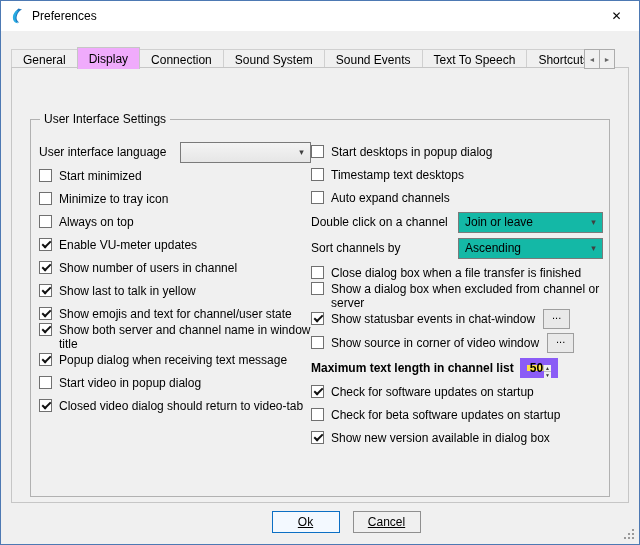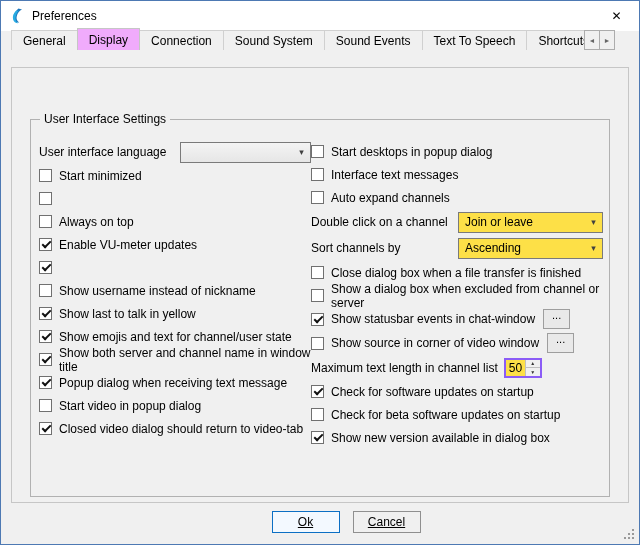--- a/index.html
+++ b/index.html
@@ -12,21 +12,21 @@
     position:relative; overflow:hidden;
   }
 
   
   .titlebar { height:30px; background:#fff; display:flex; align-items:center; padding-left:8px; }
   .app-icon { width:16px; height:16px; flex:0 0 auto; }
   .title { margin-left:7px; }
   .close-btn { margin-left:auto; width:45px; height:30px; display:flex; align-items:center; justify-content:center; font-size:12px; color:#000; cursor:default; }
 
   
-  .tab-region { position:absolute; left:10px; right:10px; top:27px; }
+  .tab-region { position:absolute; left:10px; right:10px; top:46px; }
   .tab-strip { position:relative; height:22px; width:620px; overflow:hidden; }
   .tabs { display:flex; align-items:flex-end; height:22px; width:588px; overflow:hidden; white-space:nowrap; }
   .tab {
     height:20px; padding:0 11px; display:flex; align-items:center;
     background:#f0f0f0; border:1px solid #d0d0d0; border-bottom:none;
     margin-right:-1px; cursor:default; flex:0 0 auto;
   }
   .tab.selected { height:22px; background:#f0abfc; border-color:#c6c6c6; position:relative; z-index:2; }
   .tab-scroll { position:absolute; right:16px; top:2px; display:flex; z-index:3; }
   .tab-scroll .scroll-btn {
@@ -49,52 +49,52 @@
   .groupbox-title { position:absolute; top:-8px; left:9px; background:#f0f0f0; padding:0 4px; }
 
   .columns { display:flex; padding:20px 6px 0 8px; }
   .col-left  { width:272px; flex:0 0 auto; }
   .col-right { flex:1; }
 
   .row { display:flex; align-items:center; height:23px; }
   .row.combo-row { height:26px; }
   .row.lang-row { height:24px; }
   .row.dots-row { height:24px; }
-  .row.spin-row { height:25px; }
-
-  
-  .cb { display:flex; align-items:center; gap:7px; cursor:default; }
+  .row.spin-row { height:25px;font-weight:bold; }
+
+  
+  .cb { display:flex; gap:7px; cursor:default; }
   .cbbox { width:13px; height:13px; background:#fff; border:1px solid #707070; position:relative; flex:0 0 auto; }
   .cbbox.checked::after {
     content:""; position:absolute; left:2px; top:2px;
     width:7px; height:3px;
     border-left:2px solid #111; border-bottom:2px solid #111;
     transform:rotate(-45deg);
   }
 
   
   .combo {
-    height:21px; border:1px solid #7a7a7a; background:#fde047;
+    height:21px; border:1px solid #7a7a7a; background:#14b8a6;
     display:flex; align-items:center; padding-left:6px; cursor:default;
   }
   .combo.gray { background:linear-gradient(#f4f4f4,#e6e6e6); }
   .combo .arrow { margin-left:auto; width:17px; text-align:center; font-size:9px; color:#404040; }
   .combo-lang { width:131px; margin-left:auto; }
   .combo-val  { width:145px; margin-left:auto; }
 
   
   .dots-btn {
     margin-left:8px; width:27px; height:20px;
     background:#e9e9e9; border:1px solid #9e9e9e;
     display:flex; align-items:flex-start; justify-content:center;
     font-size:11px; line-height:11px; cursor:default;
   }
 
   
-  .spin { margin-left:6px; width:38px; height:20px; border:2px solid #8b5cf6; background:#fde047; display:flex; }
+  .spin { margin-left:6px; width:38px; height:20px; border:7px solid #8b5cf6; background:#fde047; display:flex; }
   .spin .val { flex:1; display:flex; align-items:center; padding-left:3px; }
   .spin .btns { width:15px; display:flex; flex-direction:column; border-left:1px solid #bfbfbf; }
   .spin .sbtn { flex:1; display:flex; align-items:center; justify-content:center; font-size:5px; color:#333; background:#f0f0f0; }
   .spin .sbtn:first-child { border-bottom:1px solid #bfbfbf; }
 
   
   .footer { position:absolute; left:0; right:0; bottom:11px; display:flex; justify-content:center; gap:13px; padding-left:52px; }
   .btn { width:68px; height:22px; display:flex; align-items:center; justify-content:center; cursor:default; }
   .btn span { text-decoration:underline; }
   .btn-ok { background:#f3f9ff; border:1px solid #0b6fc4; }
@@ -175,43 +175,39 @@
 
         <div class="row">
             <label class="cb">
               <span class="cbbox"></span>
               <span>Start minimized</span>
             </label>
           </div>
         <div class="row">
             <label class="cb">
               <span class="cbbox"></span>
+              <span>Minimize to tray icon</span>
             </label>
           </div>
         <div class="row">
             <label class="cb">
               <span class="cbbox"></span>
               <span>Always on top</span>
             </label>
           </div>
         <div class="row">
             <label class="cb">
               <span class="cbbox checked"></span>
               <span>Enable VU-meter updates</span>
             </label>
           </div>
         <div class="row">
             <label class="cb">
               <span class="cbbox checked"></span>
-            </label>
-          </div>
-        <div class="row">
-            <label class="cb">
-              <span class="cbbox"></span>
-              <span>Show username instead of nickname</span>
+              <span>Show number of users in channel</span>
             </label>
           </div>
         <div class="row">
             <label class="cb">
               <span class="cbbox checked"></span>
               <span>Show last to talk in yellow</span>
             </label>
           </div>
         <div class="row">
             <label class="cb">
@@ -248,21 +244,21 @@
       <div class="col-right">
         <div class="row">
             <label class="cb">
               <span class="cbbox"></span>
               <span>Start desktops in popup dialog</span>
             </label>
           </div>
         <div class="row">
             <label class="cb">
               <span class="cbbox"></span>
-              <span>Interface text messages</span>
+              <span>Timestamp text desktops</span>
             </label>
           </div>
         <div class="row">
             <label class="cb">
               <span class="cbbox"></span>
               <span>Auto expand channels</span>
             </label>
           </div>
 
         <div class="row combo-row">

